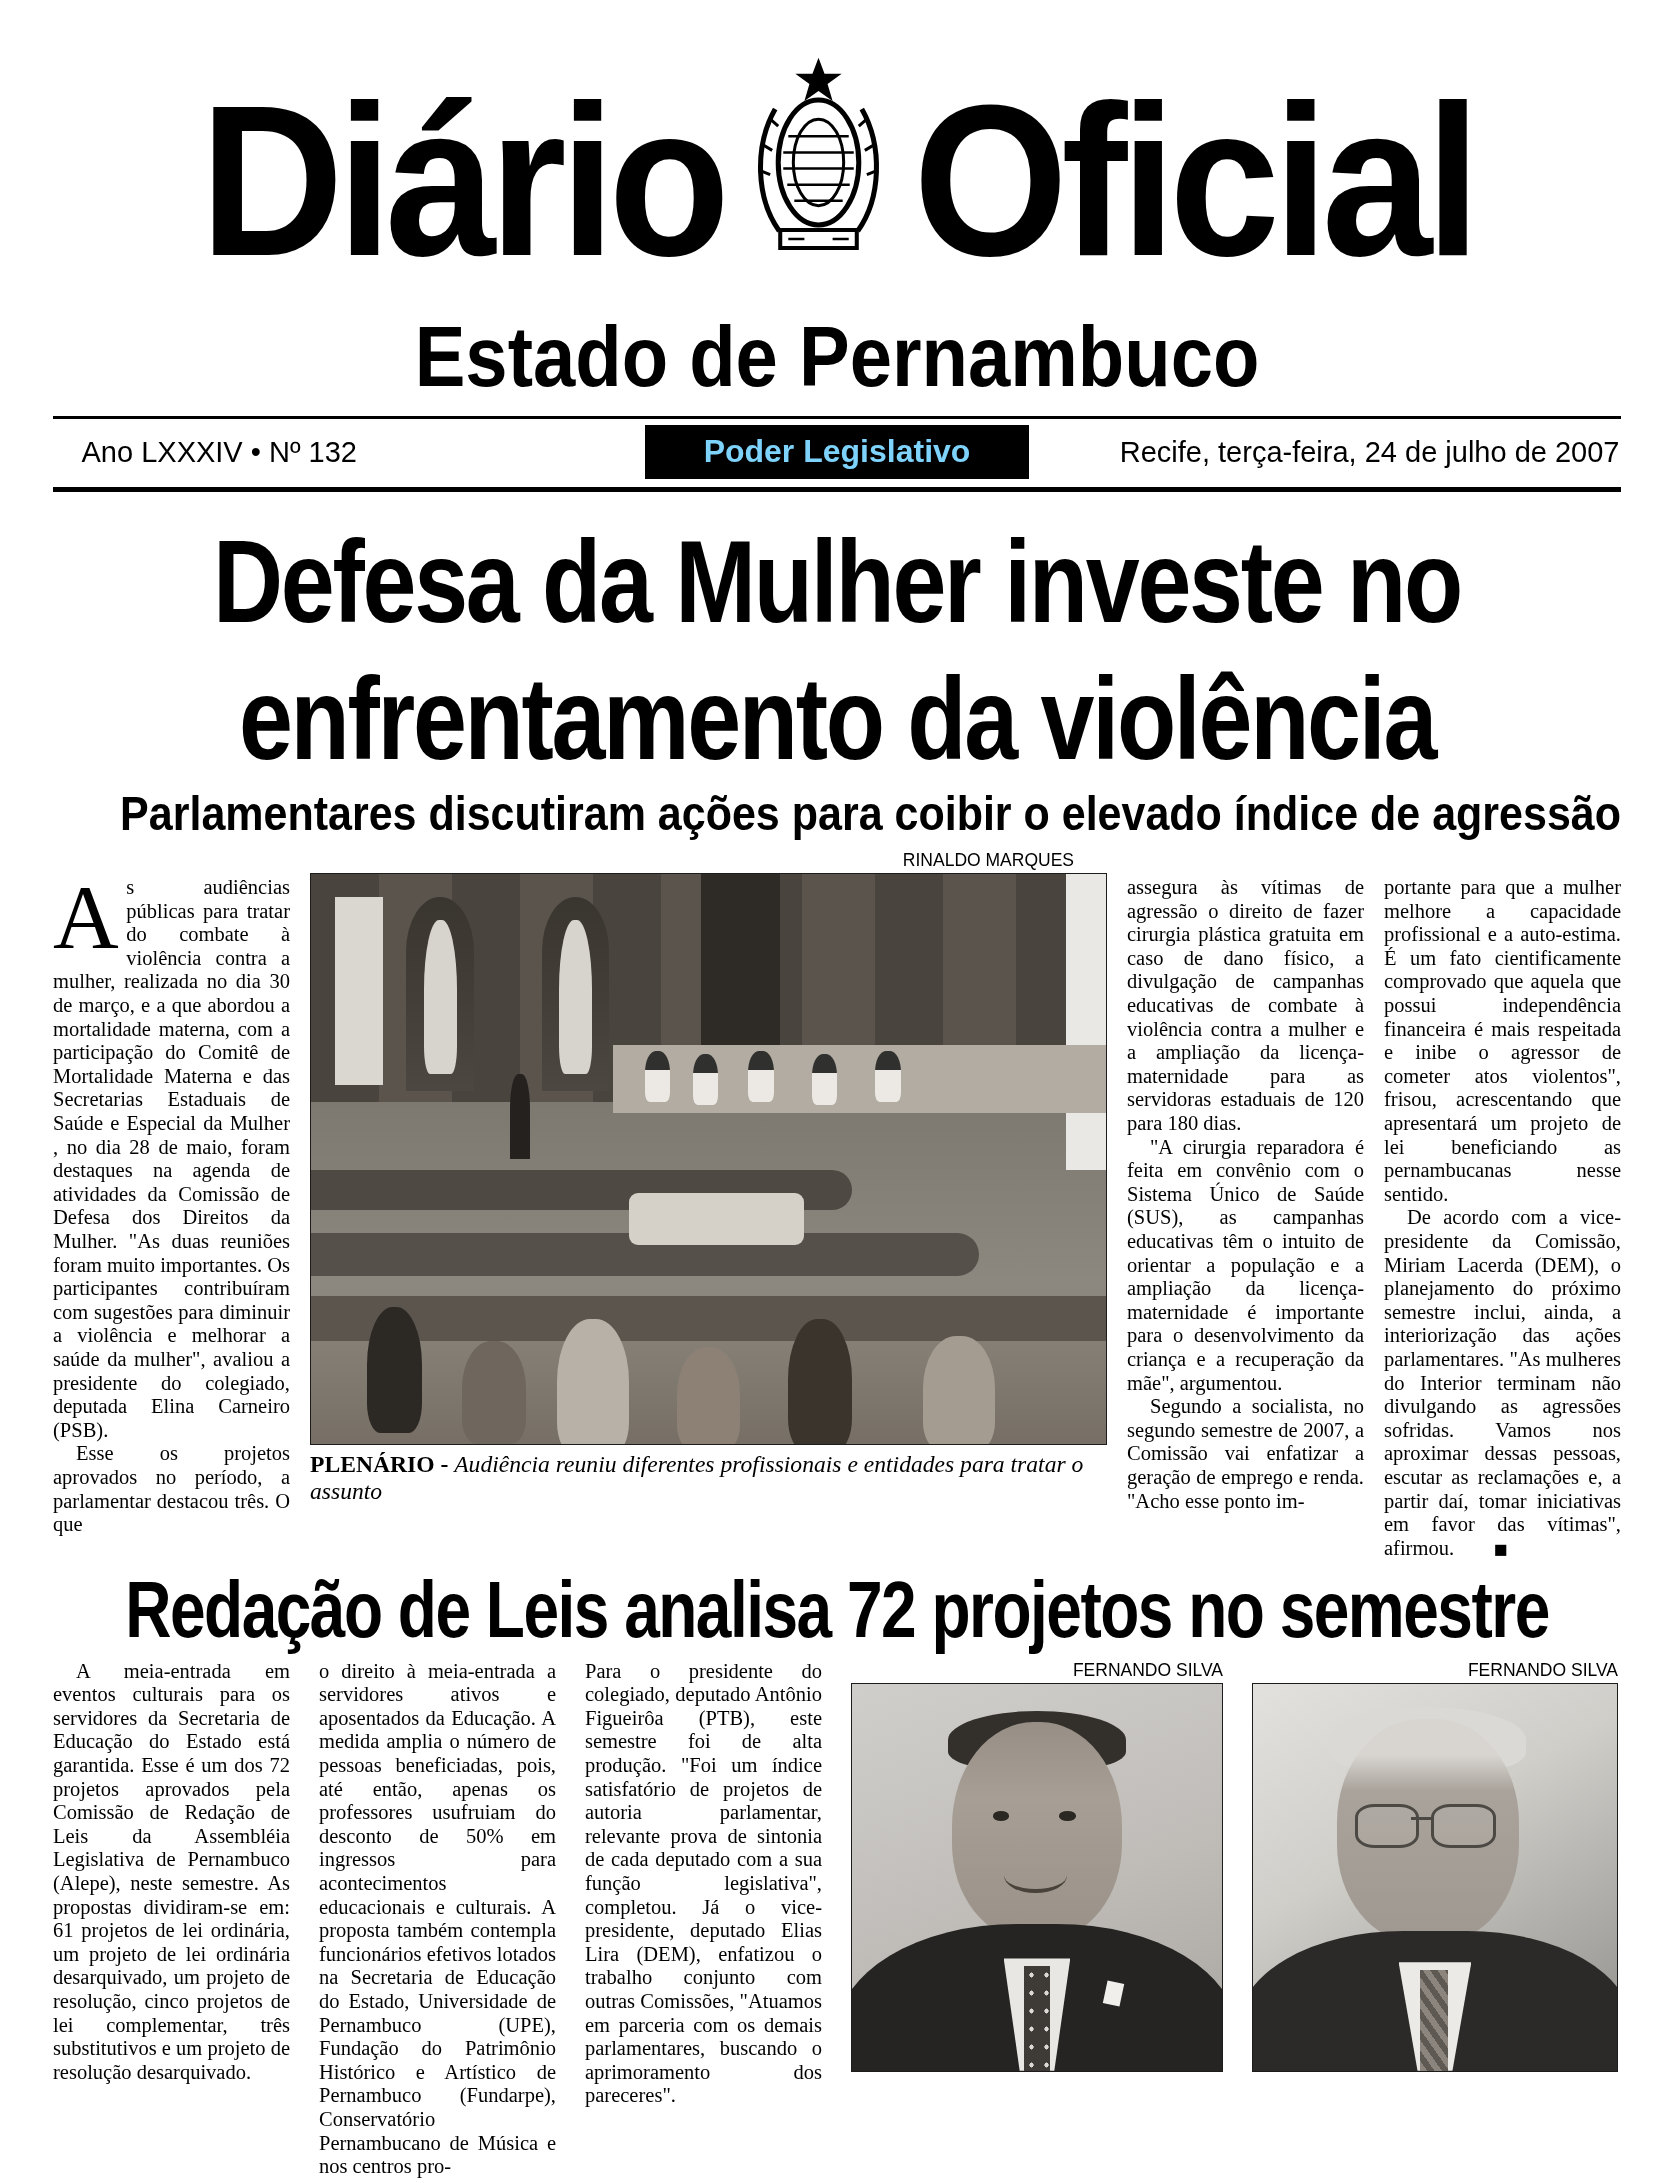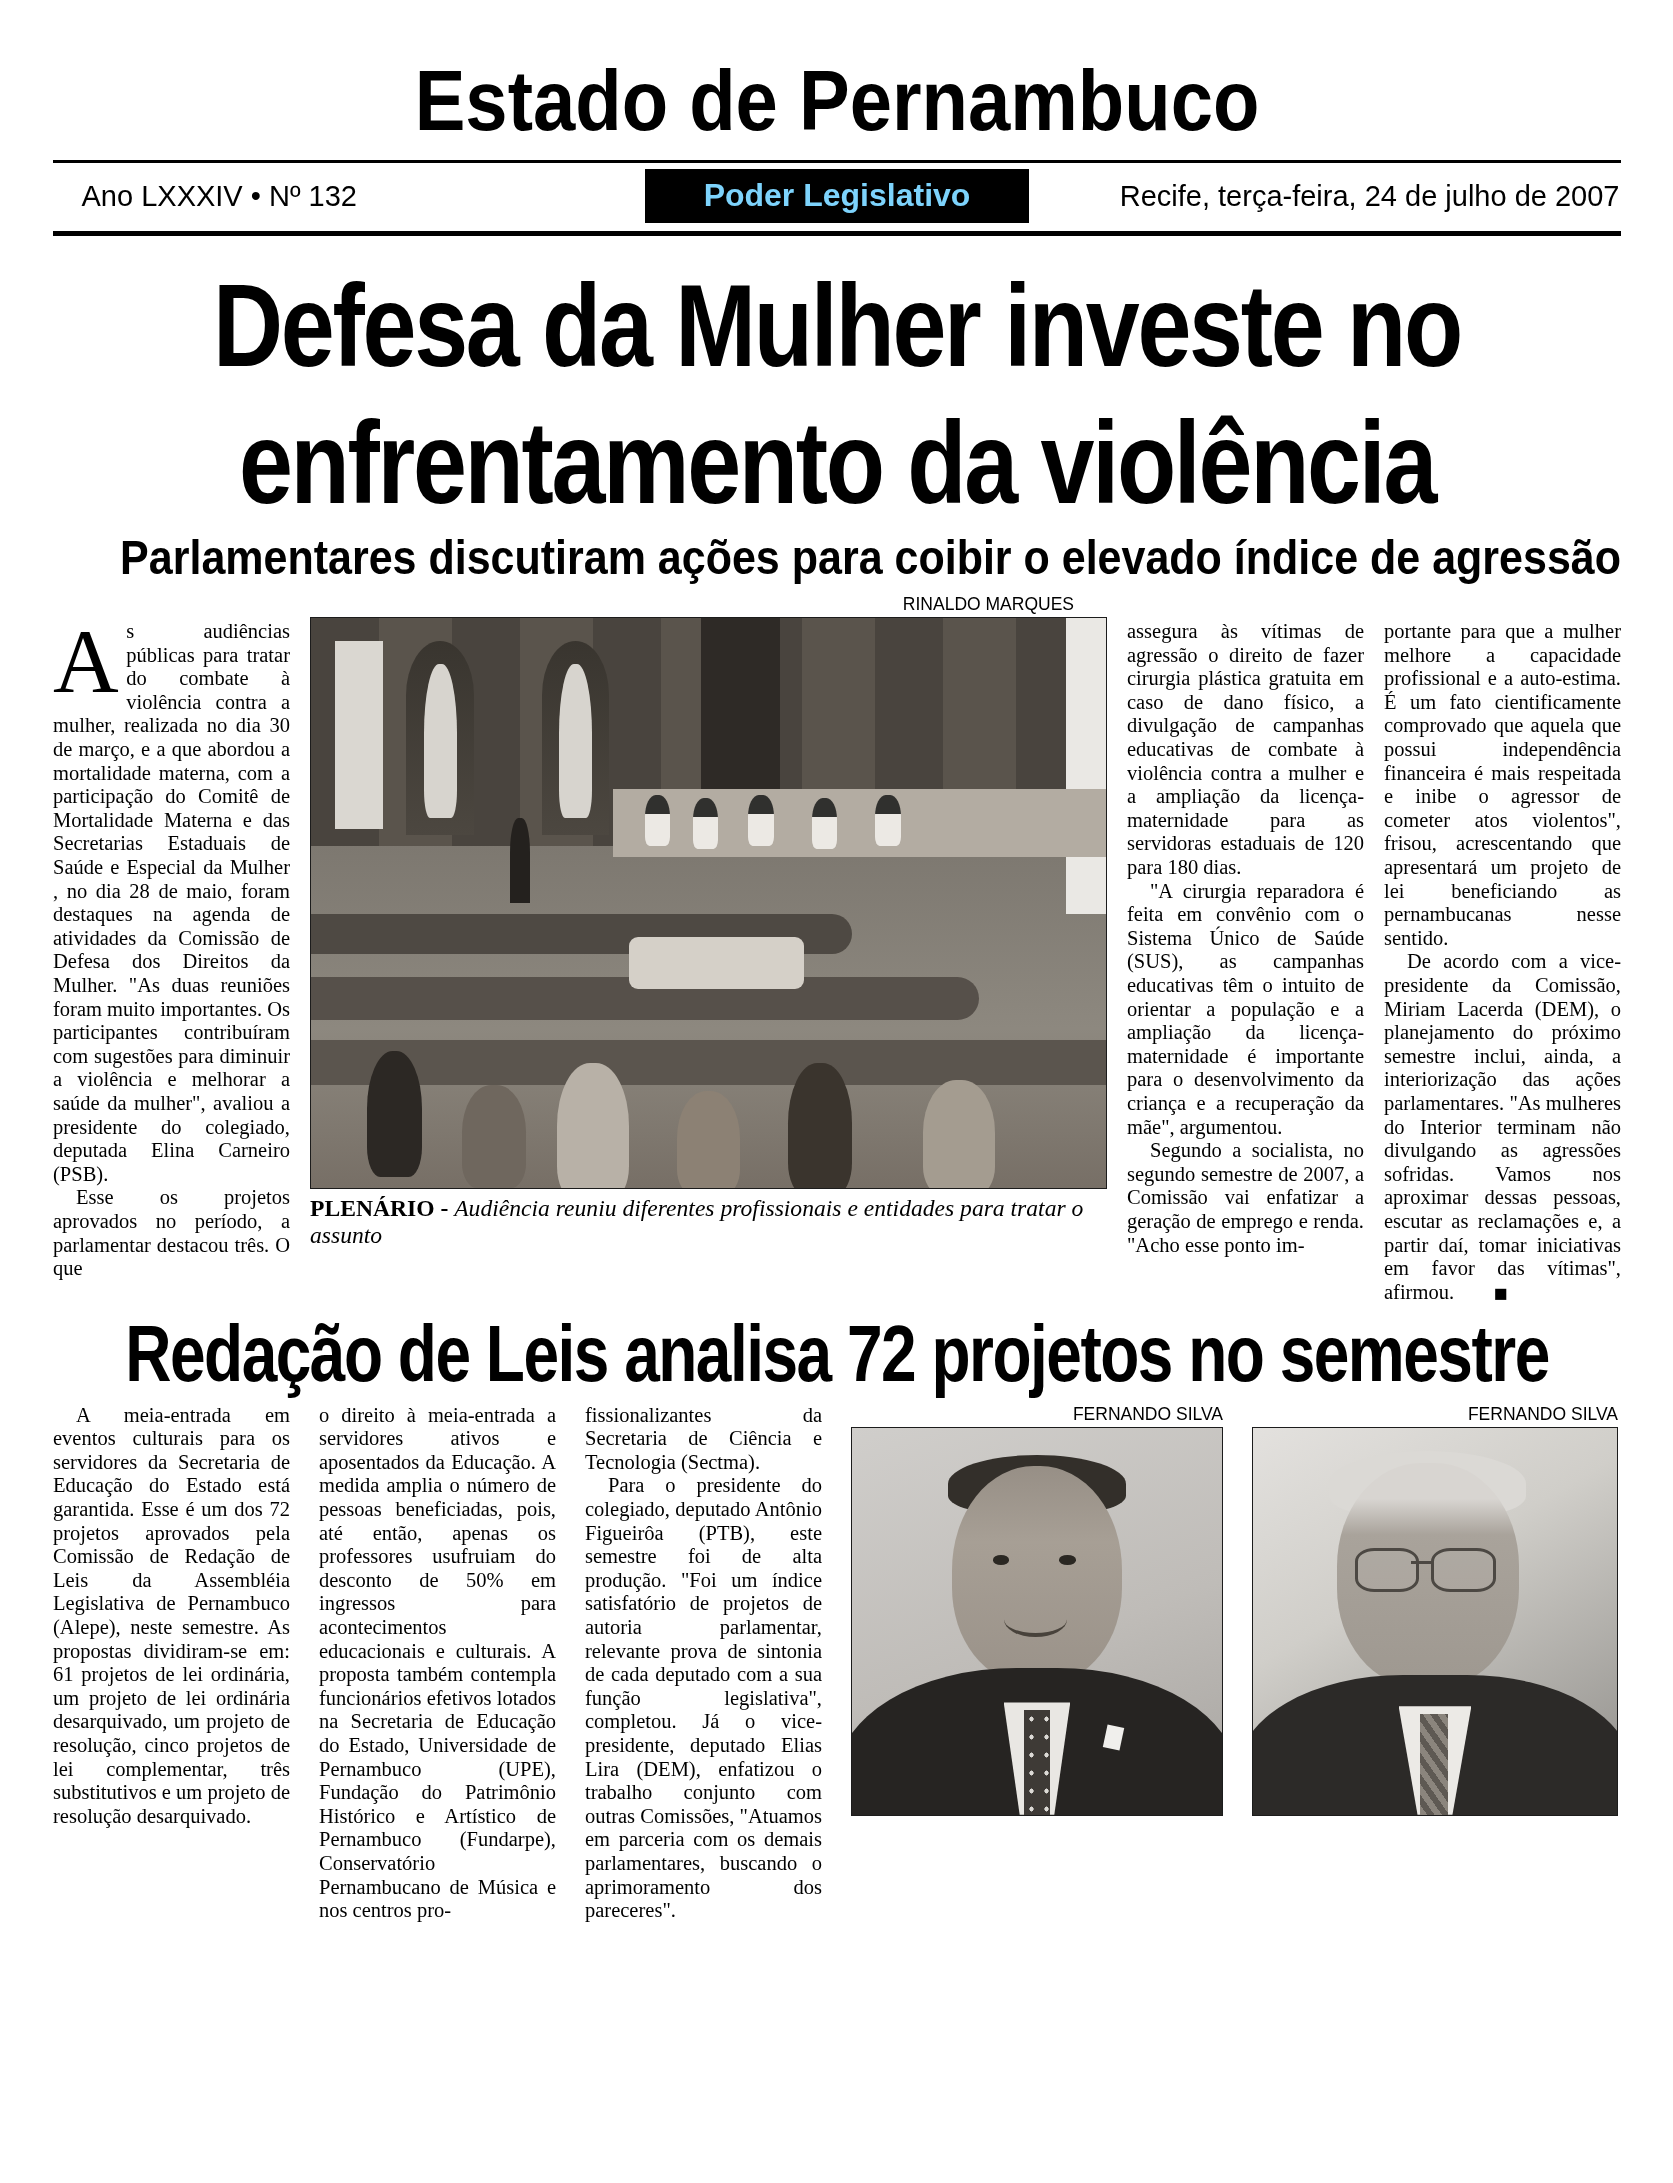--- a/index.html
+++ b/index.html
@@ -132,20 +132,37 @@
     clip-path:polygon(0 0,100% 0,74% 100%,26% 100%);}
   .p2 .tie{left:46%;bottom:0;width:7.5%;height:26%;
     background:repeating-linear-gradient(55deg,#8b857d 0 6px,#5e5953 6px 12px);}
 </style>
 </head>
 <body>
 
 <div class="page">
 
   <div class="masthead">
+    <div class="title-row">
+      <span class="title-word">Diário</span>
+      <span class="crest">
+        <svg width="141" height="225" viewBox="0 0 140 222">
+          <polygon points="70,4 76,20 93,20 79,30 84,47 70,37 56,47 61,30 47,20 64,20" fill="#000"></polygon>
+          <ellipse cx="70" cy="108" rx="40" ry="62" fill="none" stroke="#000" stroke-width="5"></ellipse>
+          <ellipse cx="70" cy="108" rx="25" ry="43" fill="none" stroke="#000" stroke-width="3"></ellipse>
+          <path d="M40 82h60 M35 98h70 M35 114h70 M39 130h62 M46 146h48" stroke="#000" stroke-width="2.5"></path>
+          <path d="M31,176 C8,144 6,92 27,55" fill="none" stroke="#000" stroke-width="5"></path>
+          <path d="M109,176 C132,144 134,92 113,55" fill="none" stroke="#000" stroke-width="5"></path>
+          <path d="M22,120 l-10,-4 M24,96 l-10,-6 M30,72 l-9,-8 M118,120 l10,-4 M116,96 l10,-6 M110,72 l9,-8" stroke="#000" stroke-width="3"></path>
+          <path d="M32,175 h76 v18 h-76 z" fill="#fff" stroke="#000" stroke-width="4"></path>
+          <path d="M40 184 h16 M84 184 h16" stroke="#000" stroke-width="2.5"></path>
+        </svg>
+      </span>
+      <span class="title-word">Oficial</span>
+    </div>
     <div class="subtitle"><span>Estado de Pernambuco</span></div>
     <div class="rule1"></div>
     <div class="info-row">
       <span class="edition">Ano LXXXIV • Nº 132</span>
       <span class="badge">Poder Legislativo</span>
       <span class="dateline">Recife, terça-feira, 24 de julho de 2007</span>
     </div>
   </div>
 
   <div class="headline1">
@@ -215,21 +232,20 @@
   <div class="headline2"><span>Redação de Leis analisa 72 projetos no semestre</span></div>
 
   <div class="a2-grid">
     <div class="bodycol">
         <p class="para">A meia-entrada em eventos culturais para os servidores da Secretaria de Educação do Estado está garantida. Esse é um dos 72 projetos aprovados pela Comissão de Redação de Leis da Assembléia Legislativa de Pernambuco (Alepe), neste semestre. As propostas dividiram-se em: 61 projetos de lei ordinária, um projeto de lei ordinária desarquivado, um projeto de resolução, cinco projetos de lei complementar, três substitutivos e um projeto de resolução desarquivado.</p>
       </div>
     <div class="bodycol no1st">
         <p class="para">o direito à meia-entrada a servidores ativos e aposentados da Educação. A medida amplia o número de pessoas beneficiadas, pois, até então, apenas os professores usufruiam do desconto de 50% em ingressos para acontecimentos educacionais e culturais. A proposta também contempla funcionários efetivos lotados na Secretaria de Educação do Estado, Universidade de Pernambuco (UPE), Fundação do Patrimônio Histórico e Artístico de Pernambuco (Fundarpe), Conservatório Pernambucano de Música e nos centros pro-</p>
       </div>
     <div class="bodycol no1st">
-        <p class="para">fissionalizantes da Secretaria de Ciência e Tecnologia (Sectma).</p>
         <p class="para">Para o presidente do colegiado, deputado Antônio Figueirôa (PTB), este semestre foi de alta produção. "Foi um índice satisfatório de projetos de autoria parlamentar, relevante prova de sintonia de cada deputado com a sua função legislativa", completou. Já o vice-presidente, deputado Elias Lira (DEM), enfatizou o trabalho conjunto com outras Comissões, "Atuamos em parceria com os demais parlamentares, buscando o aprimoramento dos pareceres".</p>
       </div>
 
     <div>
       <div class="a2-photos">
         <div class="pstack w1">
           <div class="credit">FERNANDO SILVA</div>
           <div class="photo photo-port p1">
             <div class="hair"></div>
             <div class="head"></div>

